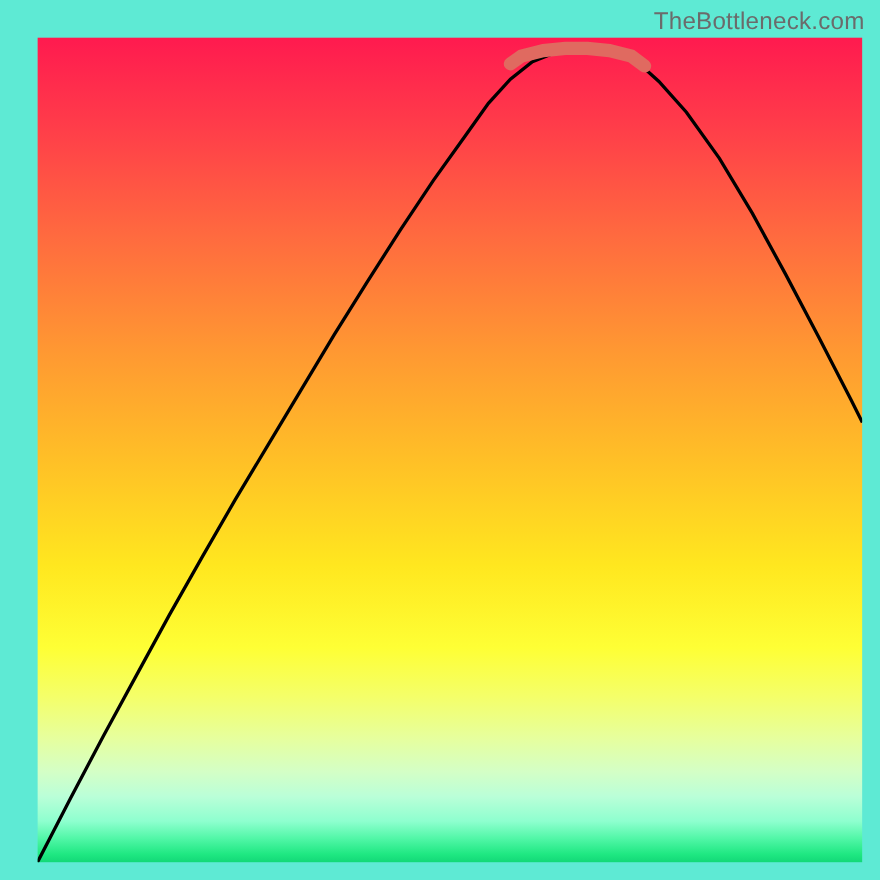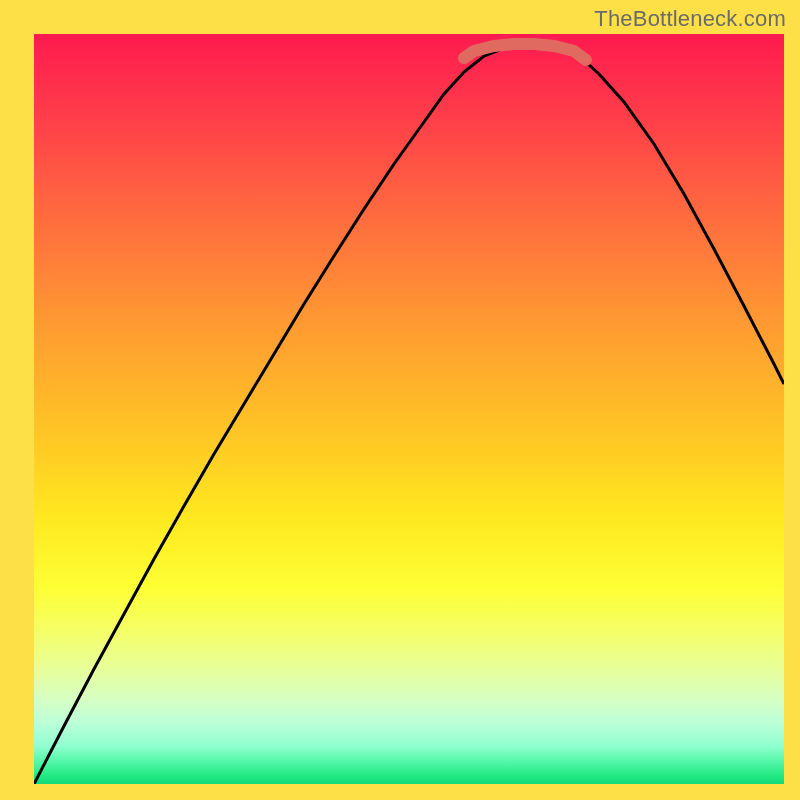--- a/index.html
+++ b/index.html
@@ -9,21 +9,21 @@
     height: 800px;
     background: #000;
     overflow: hidden;
   }
   .frame {
     position: absolute;
     left: 0;
     top: 0;
     width: 800px;
     height: 800px;
-    background: #fde047;
+    background: #5eead4;
   }
   .plot {
     position: absolute;
     left: 34px;
     top: 34px;
     width: 750px;
     height: 750px;
     overflow: hidden;
   }
   .gradient {

